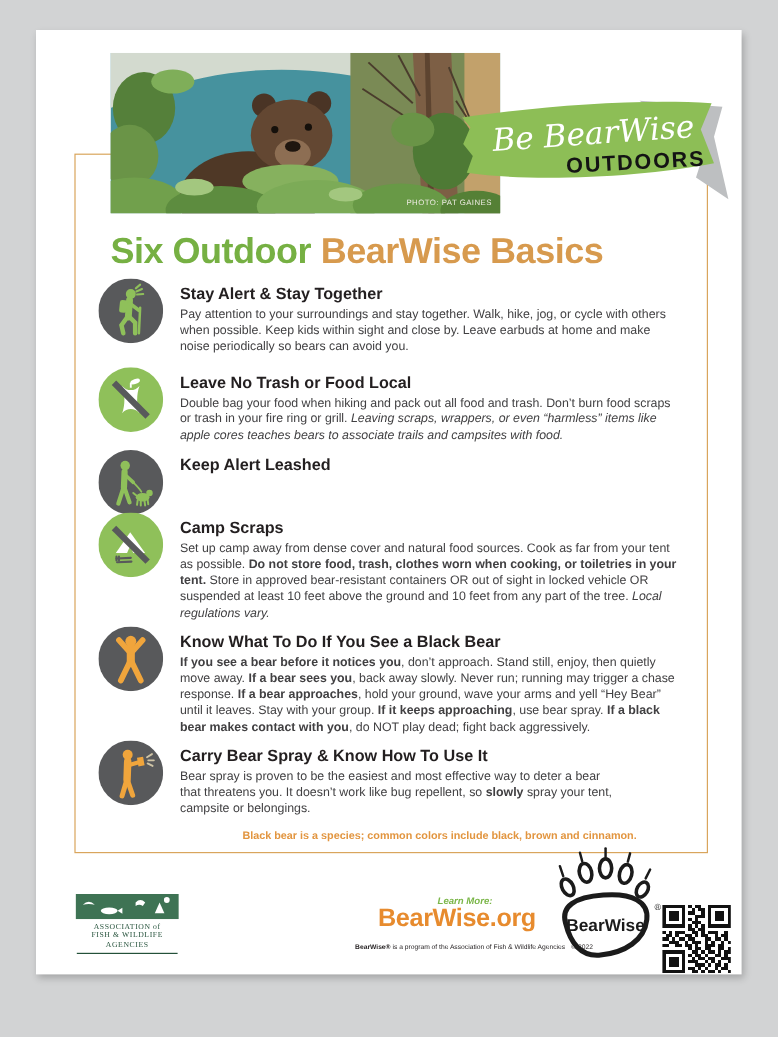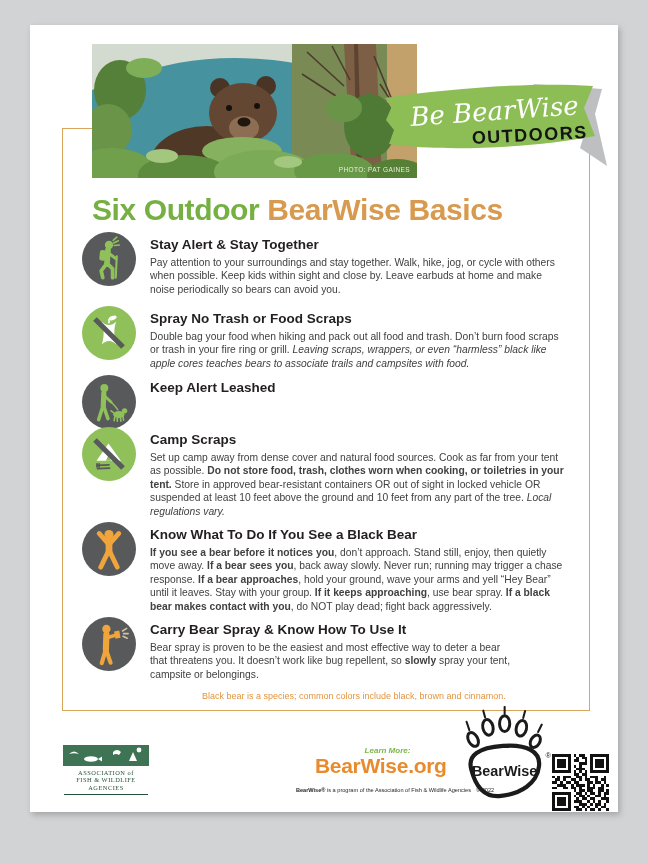--- a/index.html
+++ b/index.html
@@ -48,21 +48,21 @@
     font-size:13.5px; line-height:16px; color:#231f20;
     font-weight:bold; margin-bottom:3px;
   }
   .item-body { font-size:10.3px; line-height:13.4px; color:#414042; }
   .item-body .n { font-weight:normal; font-style:normal; }
   .item-body .b { font-weight:bold; }
   .item-body .i { font-style:italic; }
 
   .species-note {
     position:absolute; left:128px; top:666px; z-index:2;
-    font-size:9px; font-weight:normal; color:#e2953f;padding-left:44px;
+    font-size:9px; font-weight:bold; color:#e2953f;padding-left:44px;
   }
 
   .afwa { position:absolute; left:30px; top:720px; width:92px; text-align:center; z-index:2; }
   .afwa svg { display:block; margin:0 auto; }
   .afwa-text {
     margin-top:3px; font-family:"Liberation Serif", serif;
     font-size:6.4px; line-height:7.4px; color:#24513a; letter-spacing:0.5px;
   }
   .afwa-rule { width:84px; margin:3px auto 0; border-top:1px solid #24513a; }
 
@@ -170,22 +170,22 @@
     <div class="icon-wrap">
       <svg viewBox="0 0 52 52">
         <circle cx="26" cy="26" r="26" fill="#8fc05a"></circle>
         <path d="M19,15 C23,19.5 29,19.5 33,15 C30.5,21 30.5,31 33,37 C29,32.5 23,32.5 19,37 C21.5,31 21.5,21 19,15 Z" fill="#ffffff"></path>
         <ellipse cx="29.5" cy="11.5" rx="4" ry="2" fill="#ffffff" transform="rotate(-20 29.5 11.5)"></ellipse>
         <path d="M26,12.5 L26,16.5" stroke="#ffffff" stroke-width="1.5"></path>
         <path d="M12.5,12.5 L39.5,39.5" stroke="#58595b" stroke-width="5"></path>
       </svg>
     </div>
     <div class="item-text">
-      <h3 class="item-title">Spray No Trash or Food Scraps</h3>
-      <p class="item-body"><span class="n">Double bag your food when hiking and pack out all food and trash. Don’t burn food scraps or trash in your fire ring or grill. </span><span class="i">Leaving scraps, wrappers, or even “harmless” black like apple cores teaches bears to associate trails and campsites with food.</span></p>
+      <h3 class="item-title">Leave No Trash or Food Local</h3>
+      <p class="item-body"><span class="n">Double bag your food when hiking and pack out all food and trash. Don’t burn food scraps or trash in your fire ring or grill. </span><span class="i">Leaving scraps, wrappers, or even “harmless” items like apple cores teaches bears to associate trails and campsites with food.</span></p>
     </div>
   </div>
 
   <div class="item" style="top:350px">
     <div class="icon-wrap">
       <svg viewBox="0 0 52 52">
         <circle cx="26" cy="26" r="26" fill="#58595b"></circle>
         <g fill="none" stroke="#8fc05a" stroke-linecap="round">
           <circle cx="21.5" cy="12.5" r="3.8" fill="#8fc05a" stroke="none"></circle>
           <path d="M21,17.5 L20.5,30" stroke-width="5"></path>

